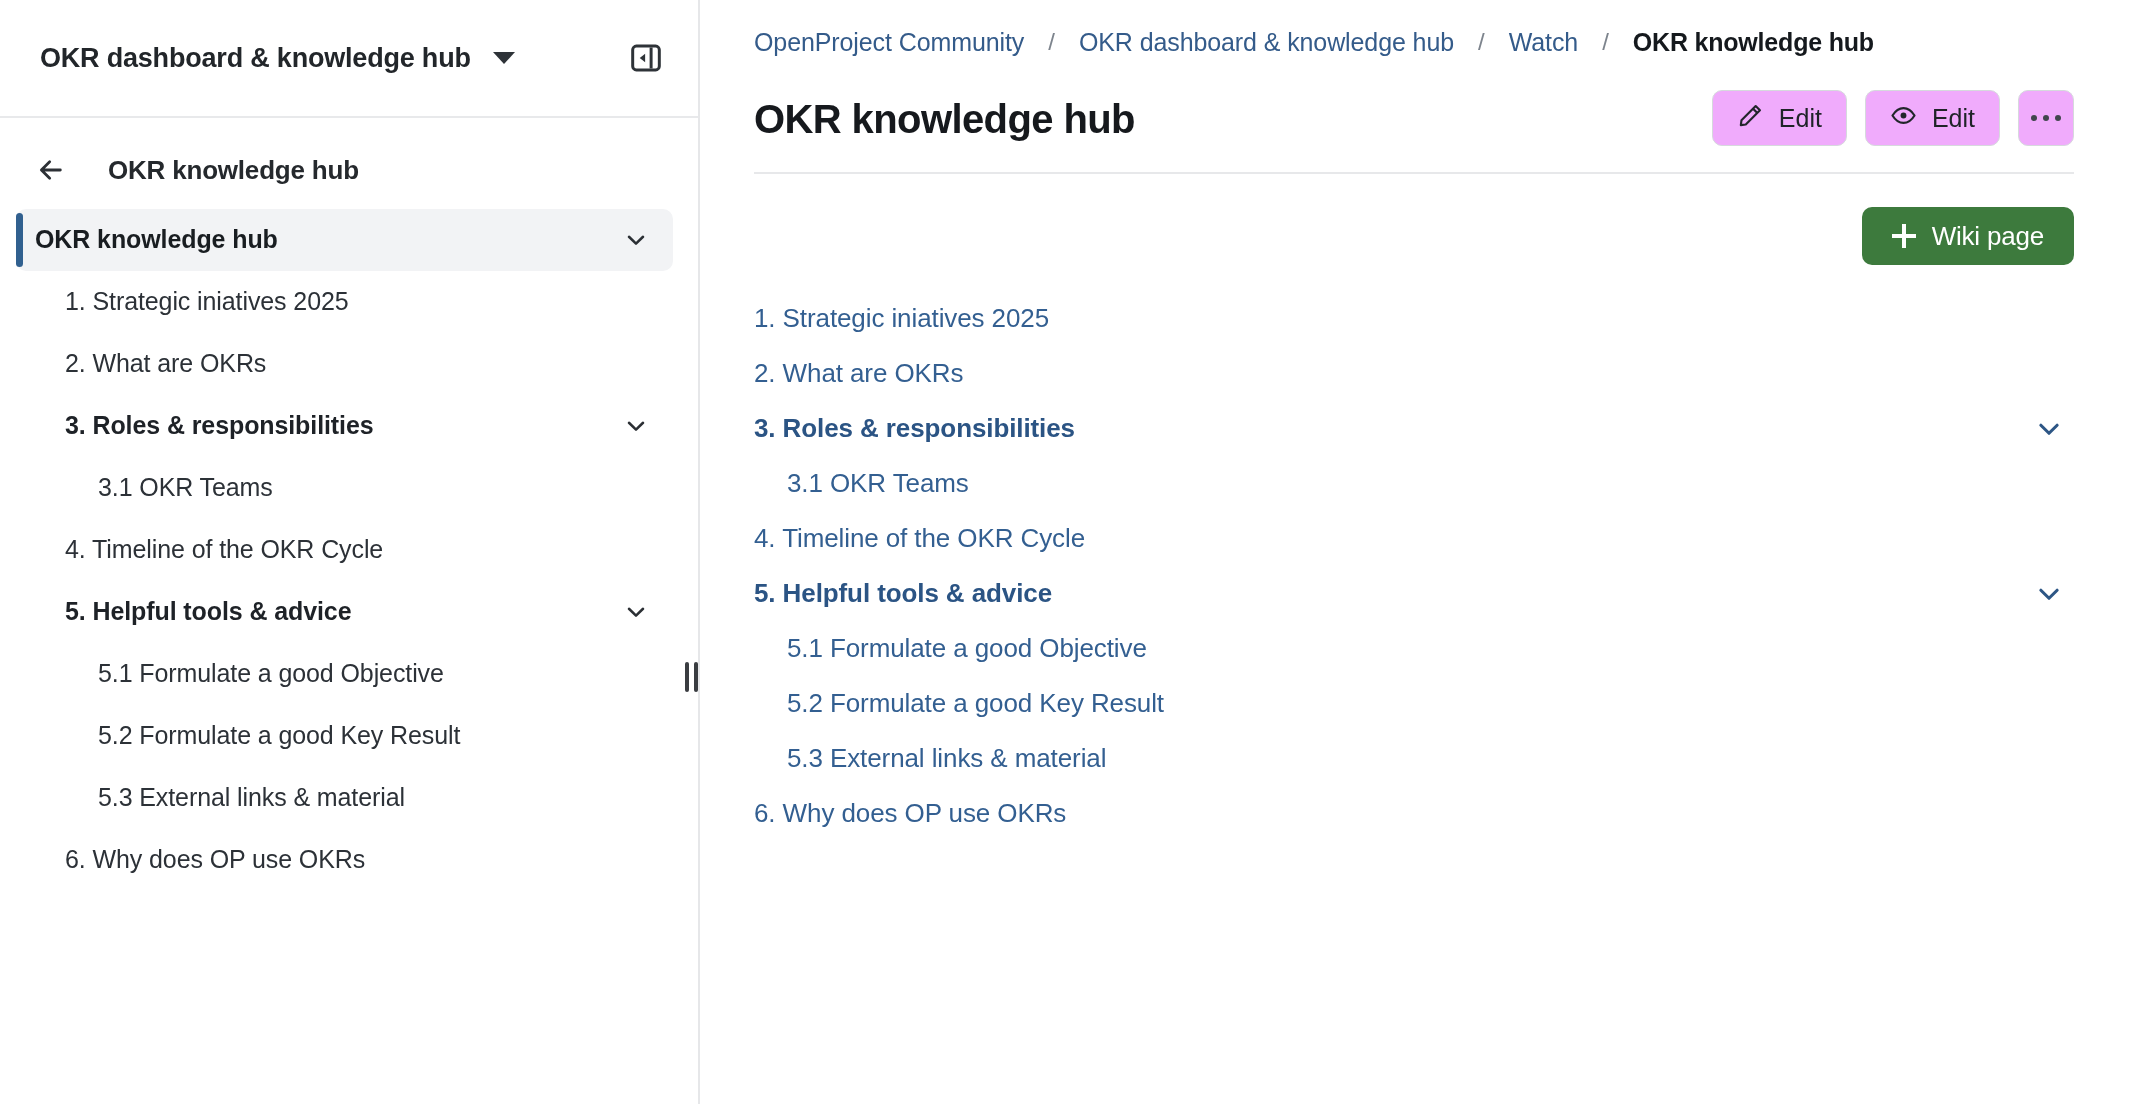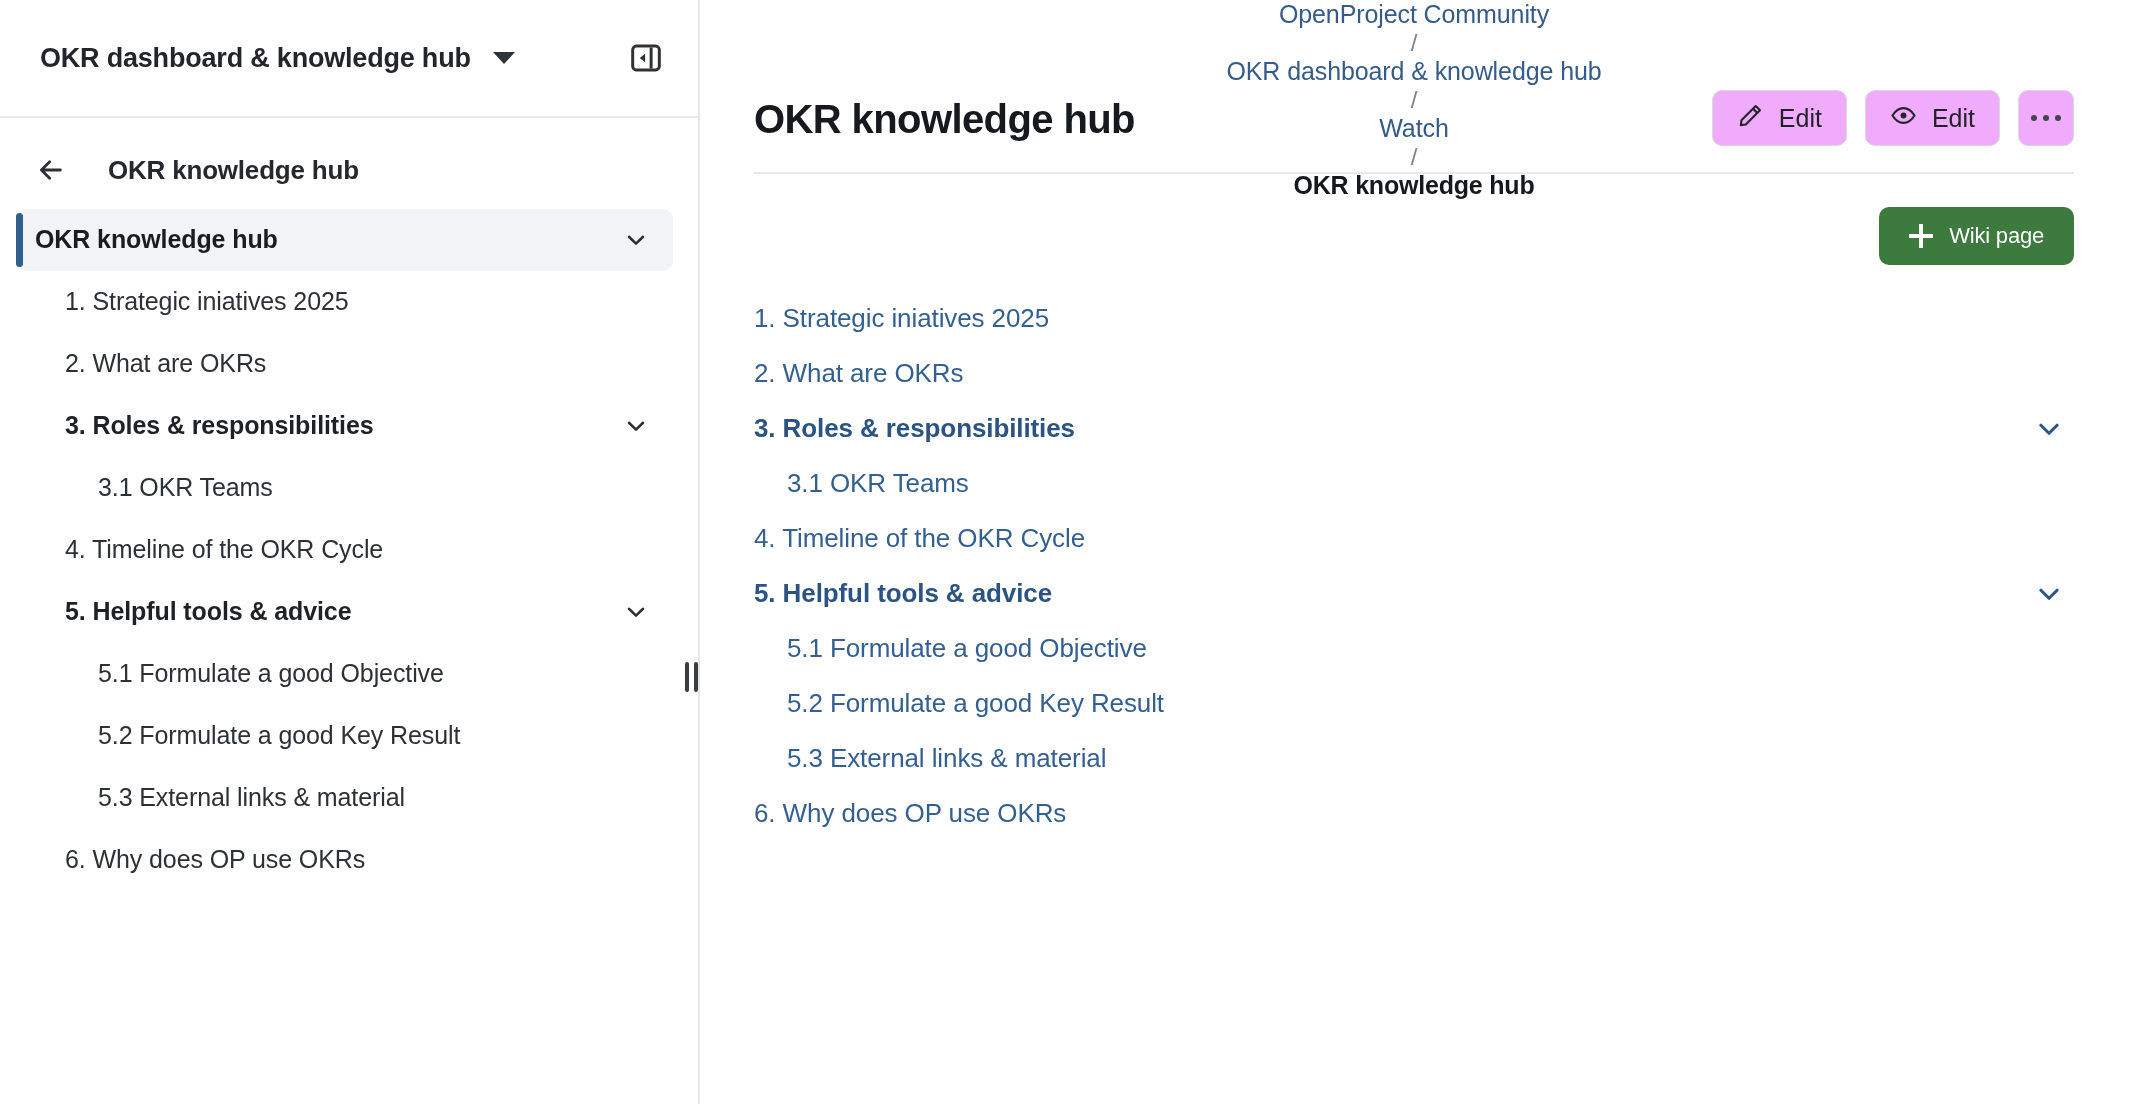--- a/index.html
+++ b/index.html
@@ -152,25 +152,24 @@
   .main {
     flex: 1 1 auto;
     height: 100%;
     padding: 0 60px 0 54px;
     overflow: hidden;
   }
 
   .breadcrumb {
     display: flex;
     align-items: center;
-    gap: 0;
+    gap: 12px;
     height: 84px;
     font-size: 25px;
     white-space: nowrap;
-    flex-direction: column;
   }
   .crumb {
     color: #345b8a;
     cursor: pointer;
     letter-spacing: -0.1px;
   }
   .crumb-sep {
     color: #7d848d;
     padding: 0 12px;
     font-size: 24px;
@@ -235,21 +234,21 @@
     display: inline-flex;
     align-items: center;
     justify-content: flex-end;
     gap: 16px;
     height: 58px;
     padding: 0 30px;
     border: none;
     border-radius: 10px;
     background: #3d7a3d;
     color: #ffffff;
-    font-size: 22px;
+    font-size: 26px;
     font-weight: 400;
     cursor: pointer;
     white-space: nowrap;
     letter-spacing: -0.2px;
   }
   .plus {
     position: relative;
     width: 24px; height: 24px;
     flex: 0 0 auto;
   }

